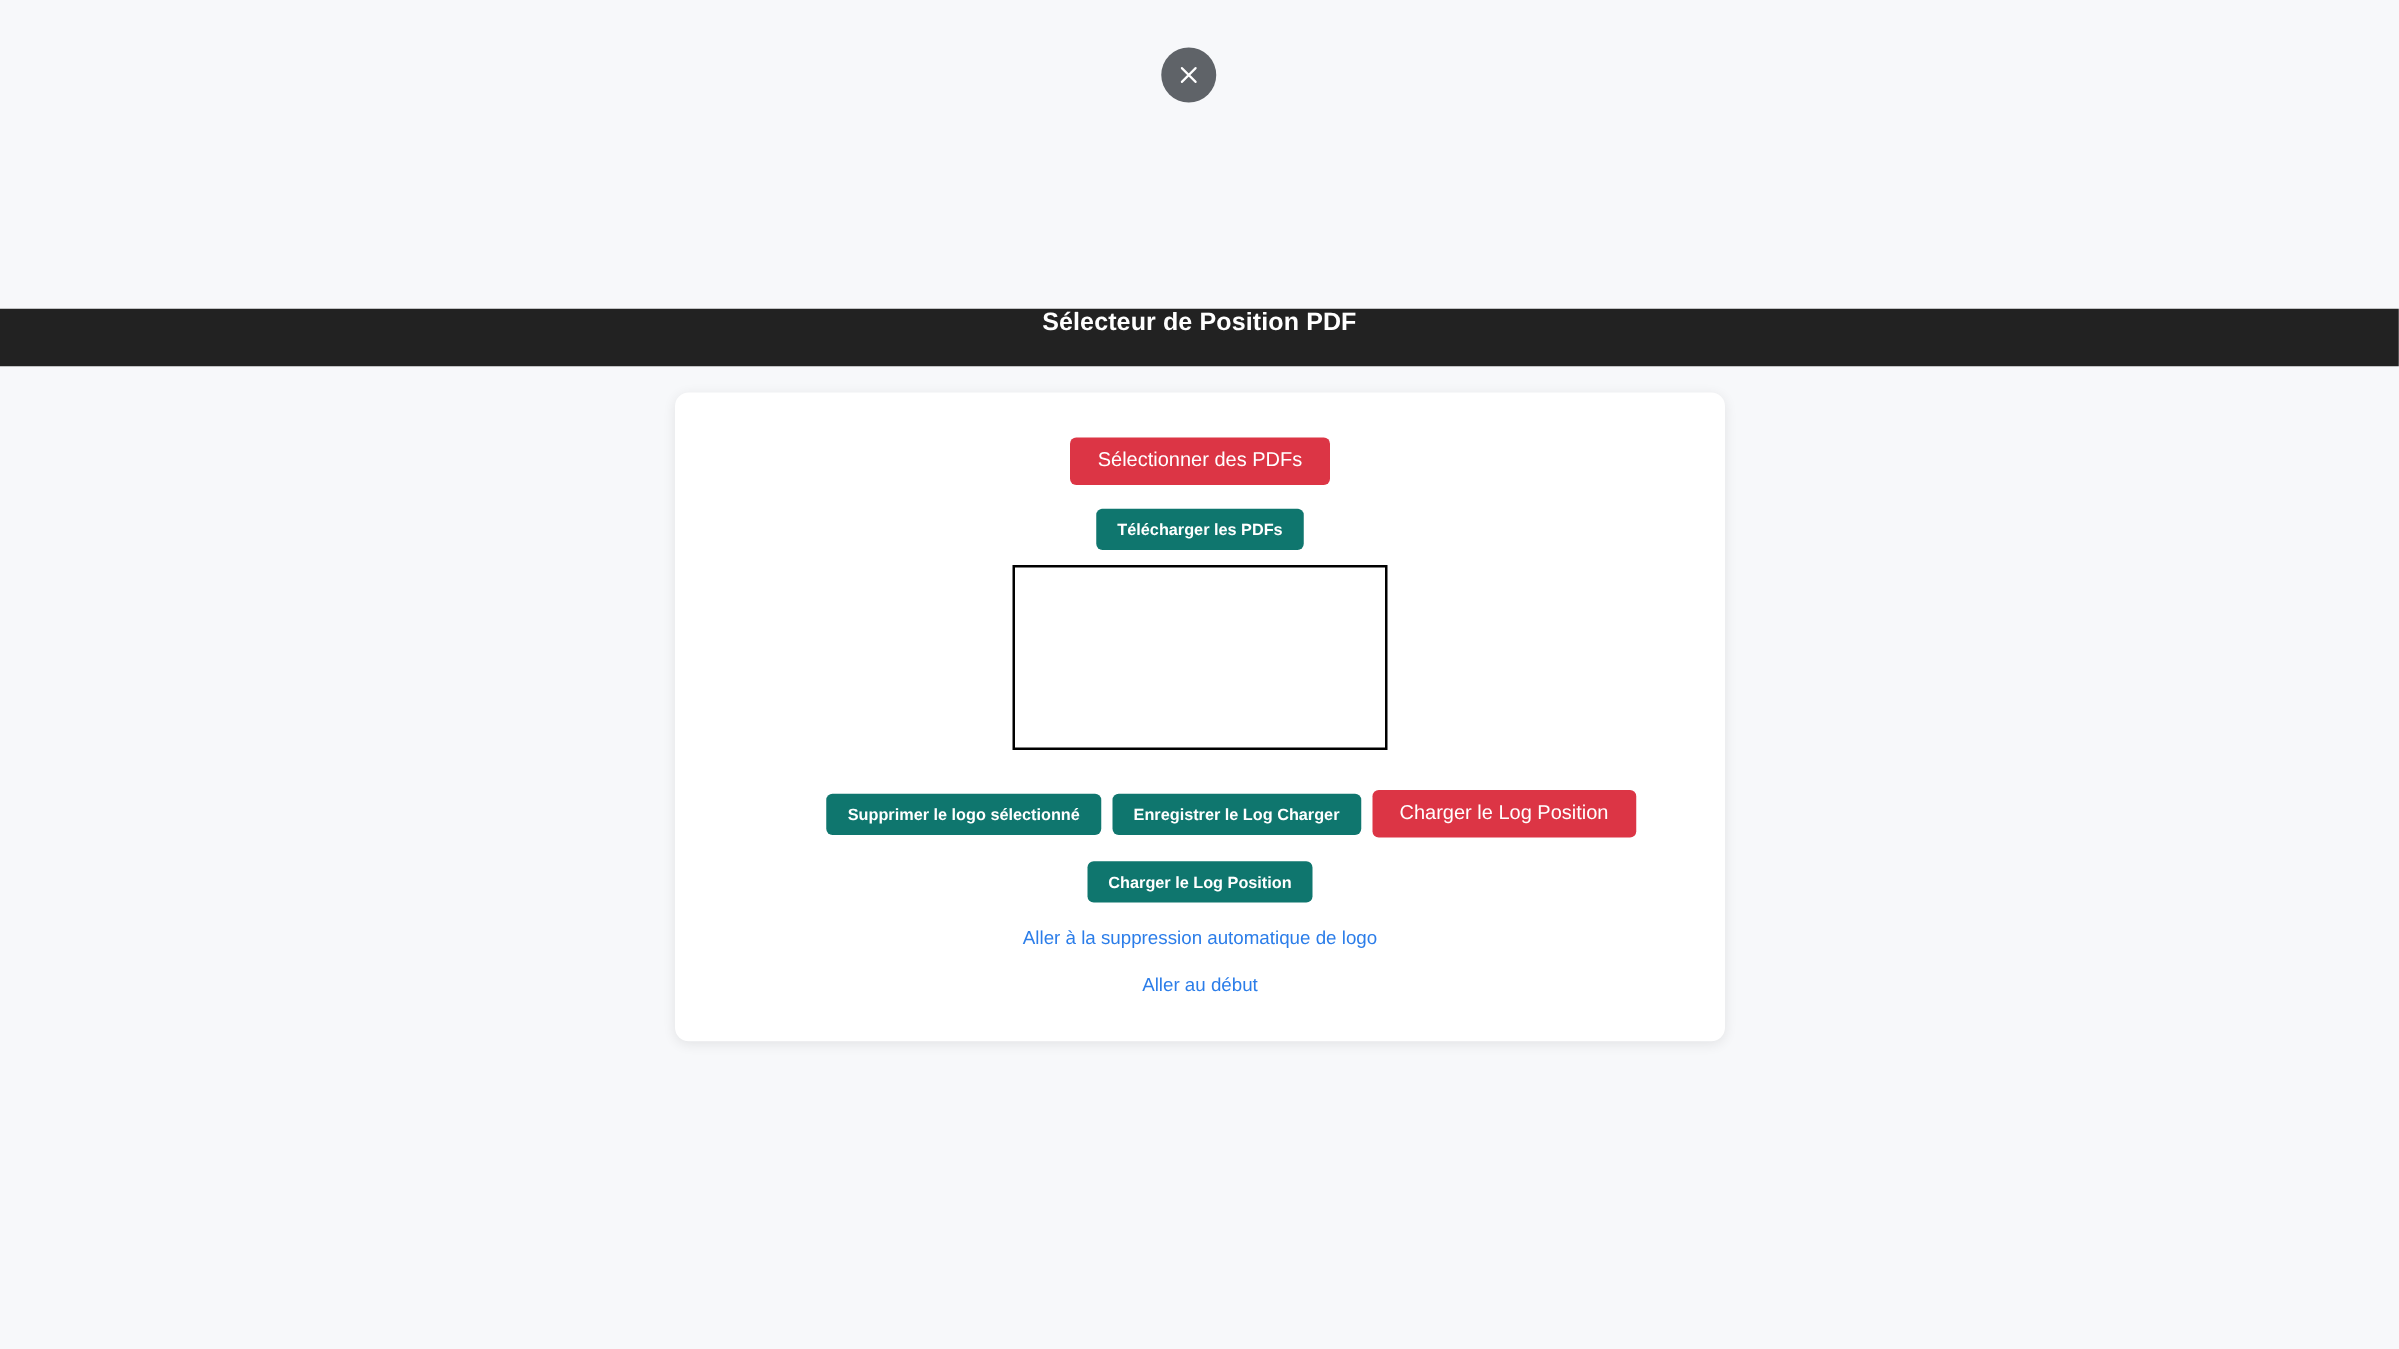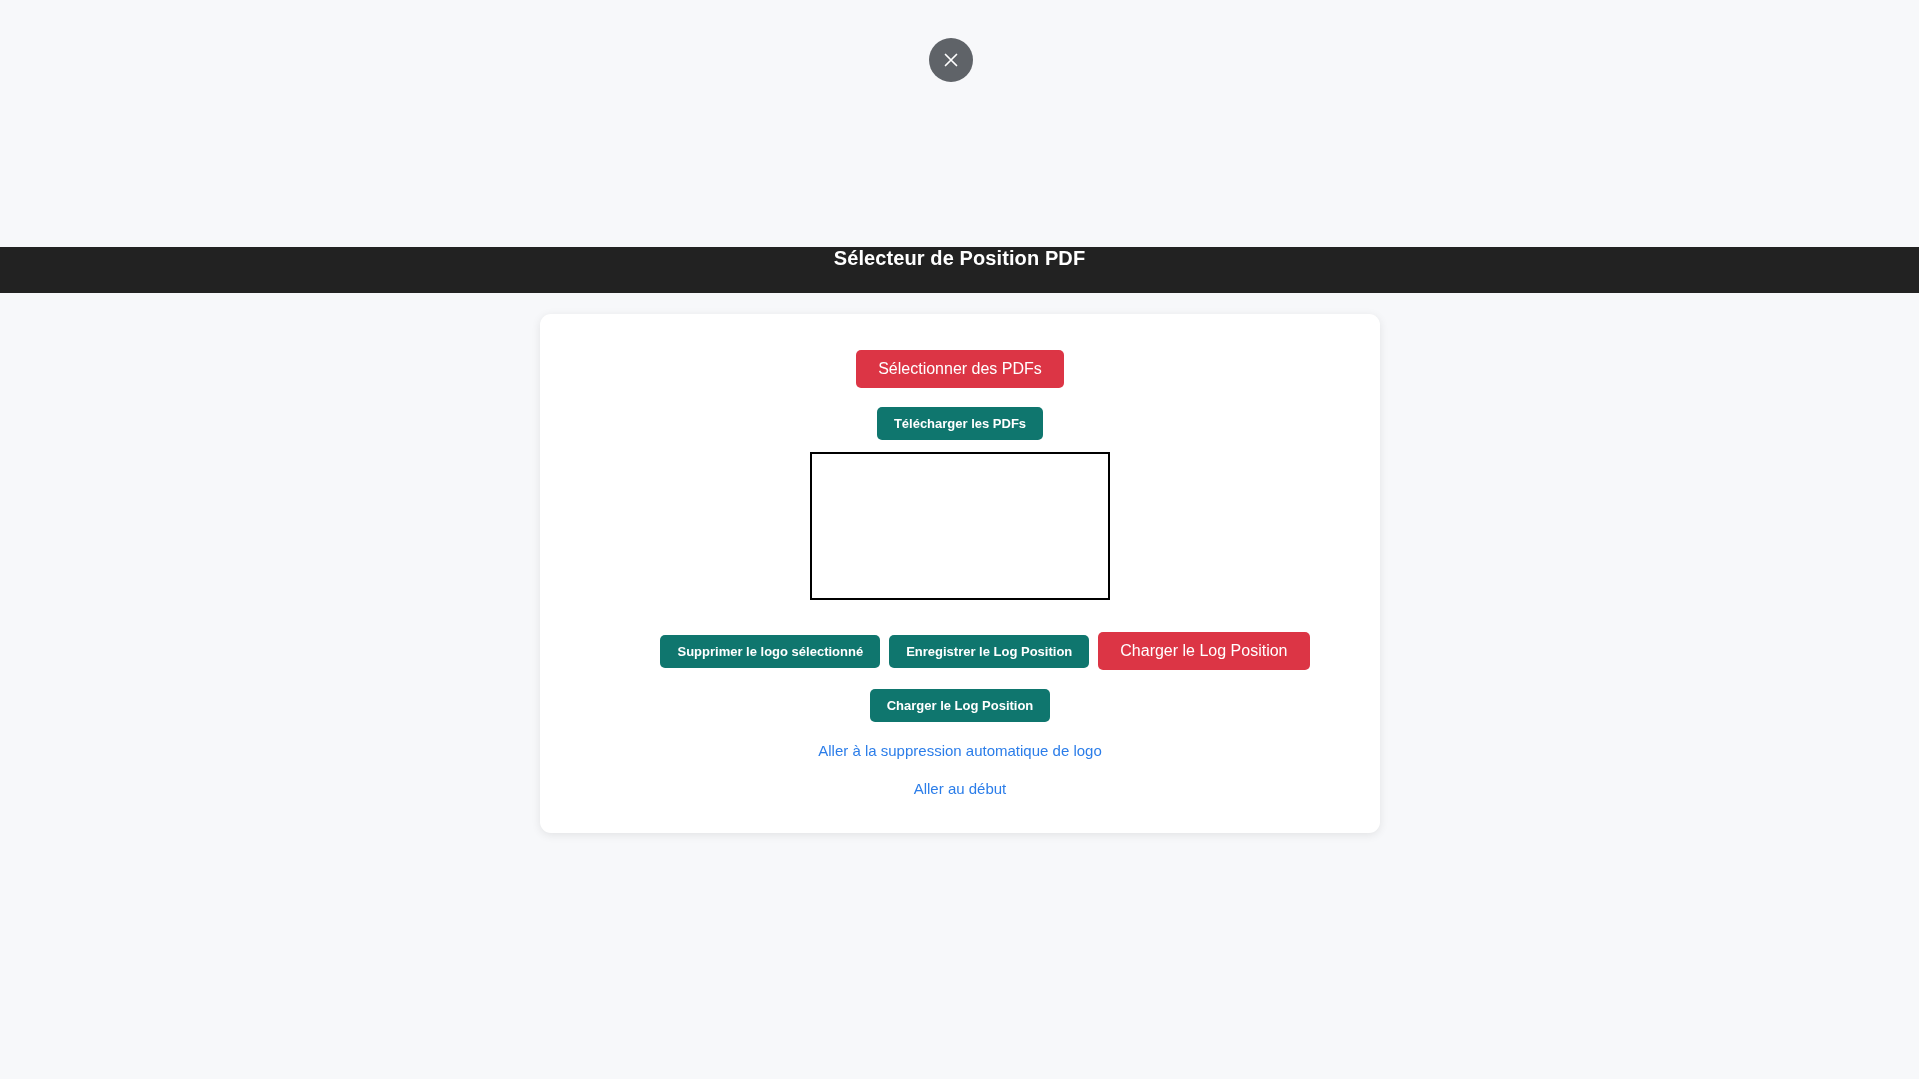--- a/index.html
+++ b/index.html
@@ -173,21 +173,21 @@
   <div class="row-center download-pdfs-row">
     <button class="btn btn-black">Télécharger les PDFs</button>
   </div>
 
   <div class="canvas-wrap">
     <div class="pdf-canvas"></div>
   </div>
 
   <div class="actions-row">
     <button class="btn btn-black">Supprimer le logo sélectionné</button>
-    <button class="btn btn-black">Enregistrer le Log Position</button>
+    <button class="btn btn-black">Enregistrer le Log Charger</button>
     <button class="btn btn-red">Charger le Log Position</button>
   </div>
 
   <div class="row-center load-log-row">
     <button class="btn btn-black">Charger le Log Position</button>
   </div>
 
   <div class="link-row first">
     <a class="app-link">Aller à la suppression automatique de logo</a>
   </div>

